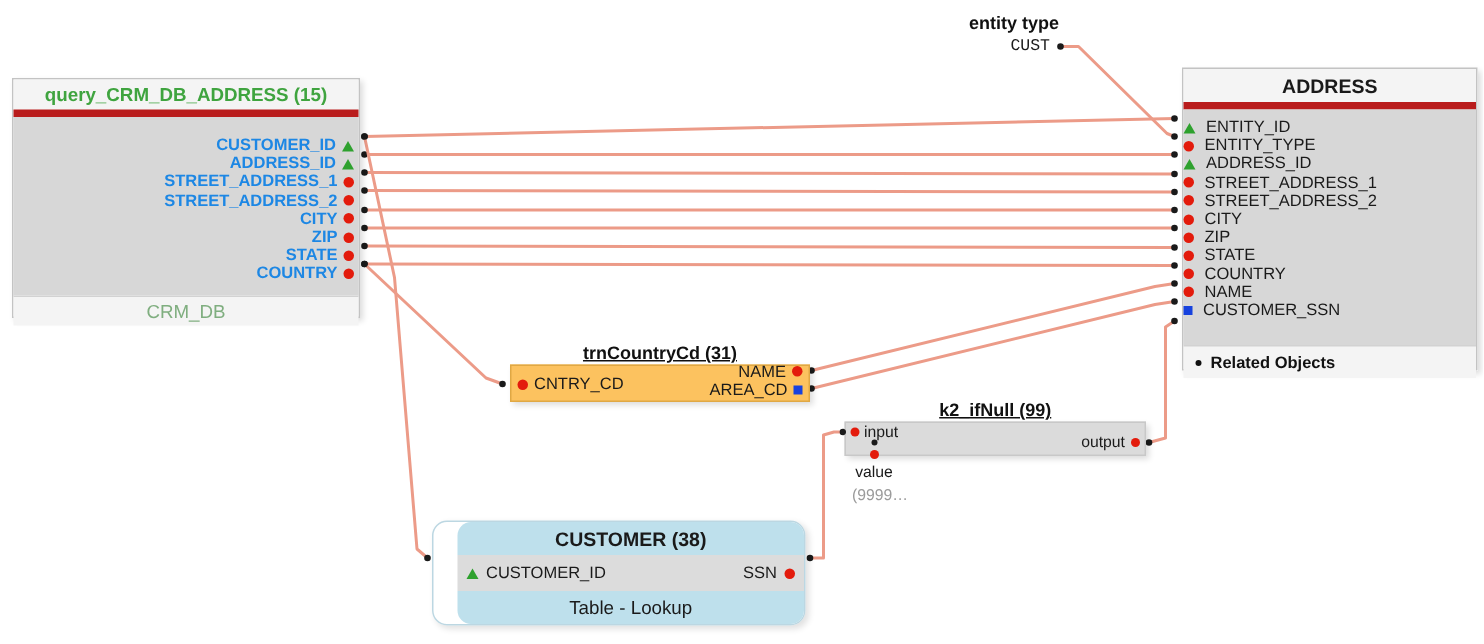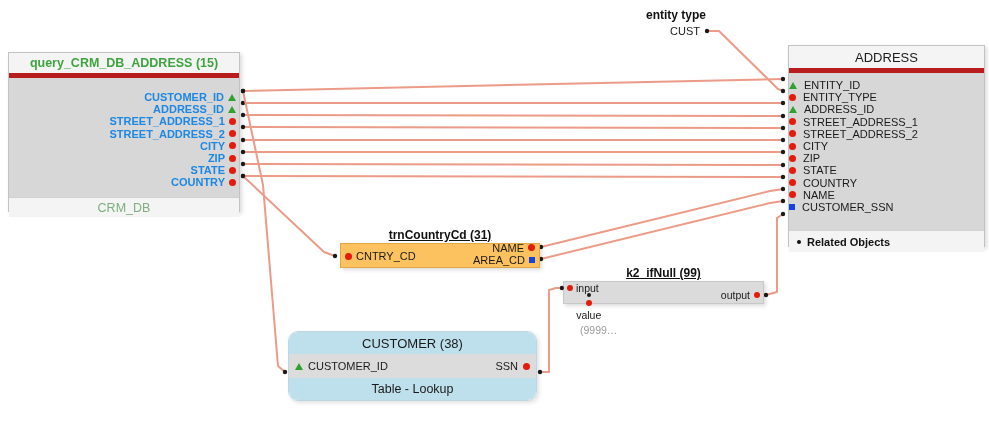--- a/index.html
+++ b/index.html
@@ -3,51 +3,51 @@
 <meta charset="utf-8">
 <style>
   html,body{margin:0;padding:0;background:#ffffff;}
   .canvas{position:relative;width:989px;height:429px;background:#ffffff;overflow:hidden;
           font-family:"Liberation Sans","DejaVu Sans",sans-serif;}
   svg.wires{position:absolute;left:0;top:0;width:989px;height:429px;z-index:1;}
   .box{position:absolute;z-index:2;border:1px solid #c3c3c3;box-shadow:2px 2px 4px rgba(0,0,0,.14);box-sizing:border-box;}
   .box-header{background:#f4f4f4;border-bottom:5px solid #b91c1c;display:flex;align-items:center;justify-content:center;}
   .box-body{background:#d7d7d7;}
   .box-footer{background:#f4f4f4;border-top:1px solid #d2d2d2;display:flex;align-items:center;justify-content:center;text-align:right;}
-  .title{font-weight:normal;font-size:12.5px;color:#1a1a1a;white-space:nowrap;}
+  .title{font-weight:bold;font-size:12.5px;color:#1a1a1a;white-space:nowrap;}
   .title-green{font-weight:bold;font-size:12.5px;color:var(--source-title-green,#3fa43f);white-space:nowrap;}
   .footer-green{font-size:12.5px;color:var(--source-footer-green,#7fae7f);}
   .prow{display:flex;align-items:center;height:12.2px;line-height:12.2px;white-space:nowrap;}
   .prow .plabel{font-size:11px;color:#1a1a1a;}
   .prow.src{justify-content:flex-end;padding-right:3px;gap:4px;}
   .prow.src .plabel{font-weight:bold;color:var(--field-label-blue,#1d87e4);}
   .prow.tgt{justify-content:flex-start;gap:7px;}
   .picon{display:inline-block;flex:none;}
   .icon-key{width:0;height:0;border-left:4px solid transparent;border-right:4px solid transparent;
             border-bottom:7px solid var(--key-green,#2ea12e);}
   .icon-field{width:7px;height:7px;border-radius:50%;background:var(--field-red,#e31b0c);}
   .icon-attr{width:6px;height:6px;background:var(--attr-blue,#1742de);}
   .floater{position:absolute;z-index:3;display:flex;align-items:center;white-space:nowrap;}
   .otitle{position:absolute;z-index:3;text-align:center;font-weight:bold;font-size:12px;color:#111;text-decoration:underline;}
   .small-label{font-size:11px;color:#1a1a1a;}
   .tiny-label{font-size:10.5px;color:#1a1a1a;}
-  .hint{font-size:10.5px;color:#9b9b9b;margin-left:20px;}
+  .hint{font-size:10.5px;color:#9b9b9b;margin-left:8px;}
   .pdot{width:4px;height:4px;border-radius:50%;background:var(--port-dot,#1a1a1a);flex:none;}
   .bullet{width:4px;height:4px;border-radius:50%;background:#111;flex:none;margin:0 6px 0 8px;}
   .rel-label{font-size:11px;font-weight:bold;color:#111;}
   
   .lookup{border-radius:10px;border:1px solid #bcd7e2;}
   .lookup .lk-header{background:var(--lookup-blue,#bee0ec);height:22px;border-radius:9px 9px 0 0;
        display:flex;align-items:center;justify-content:center;}
   .lookup .lk-body{background:#dcdcdc;height:24px;display:flex;align-items:center;justify-content:space-between;padding:0 6px;}
   .lookup .lk-footer{background:var(--lookup-blue,#bee0ec);height:22px;border-radius:0 0 9px 9px;
        display:flex;align-items:center;justify-content:center;font-size:12.5px;color:#1a1a1a;}
   .group{display:flex;align-items:center;gap:5px;}
   .etype-label{position:absolute;z-index:3;font-weight:bold;font-size:12px;color:#111;text-align:right;}
-  .etype-value{position:absolute;z-index:3;font-size:11px;color:#1a1a1a;text-align:right;}
+  .etype-value{position:absolute;z-index:3;font-size:11px;color:#1a1a1a;text-align:right;font-family:Liberation Mono, monospace;}
 </style>
 </head>
 <body>
 
 <div class="canvas">
 
   <svg class="wires" viewBox="0 0 989 429">
       <polyline points="243,91 783,79" fill="none" stroke="#ec9b88" stroke-width="2" stroke-linejoin="round"></polyline>
       <circle cx="243" cy="91" r="2.2" fill="#1a1a1a"></circle>
       <circle cx="783" cy="79" r="2.2" fill="#1a1a1a"></circle>
@@ -223,21 +223,21 @@
     <span class="pdot"></span>
     <span class="picon icon-field" style="width:6px;height:6px;"></span>
     <span class="tiny-label">value</span>
     <span class="hint">(9999…</span>
   </div>
   <div class="floater" style="left:660px;top:289px;width:100px;height:12px;gap:4px;justify-content:flex-end;">
     <span class="tiny-label">output</span>
     <span class="picon icon-field" style="width:6px;height:6px;"></span>
   </div>
 
-  <div class="box lookup" style="left:288px;top:331px;width:249px;height:70px;box-shadow:2px 2px 4px rgba(0,0,0,.12);">
+  <div class="box lookup" style="left:288px;top:347px;width:249px;height:70px;box-shadow:2px 2px 4px rgba(0,0,0,.12);padding-left:16px;">
     <div class="lk-header">
       <span class="title" style="font-size:13px;">CUSTOMER (38)</span>
     </div>
     <div class="lk-body">
       <div class="group">
         <span class="picon icon-key"></span>
         <span class="small-label">CUSTOMER_ID</span>
       </div>
       <div class="group">
         <span class="small-label">SSN</span>

